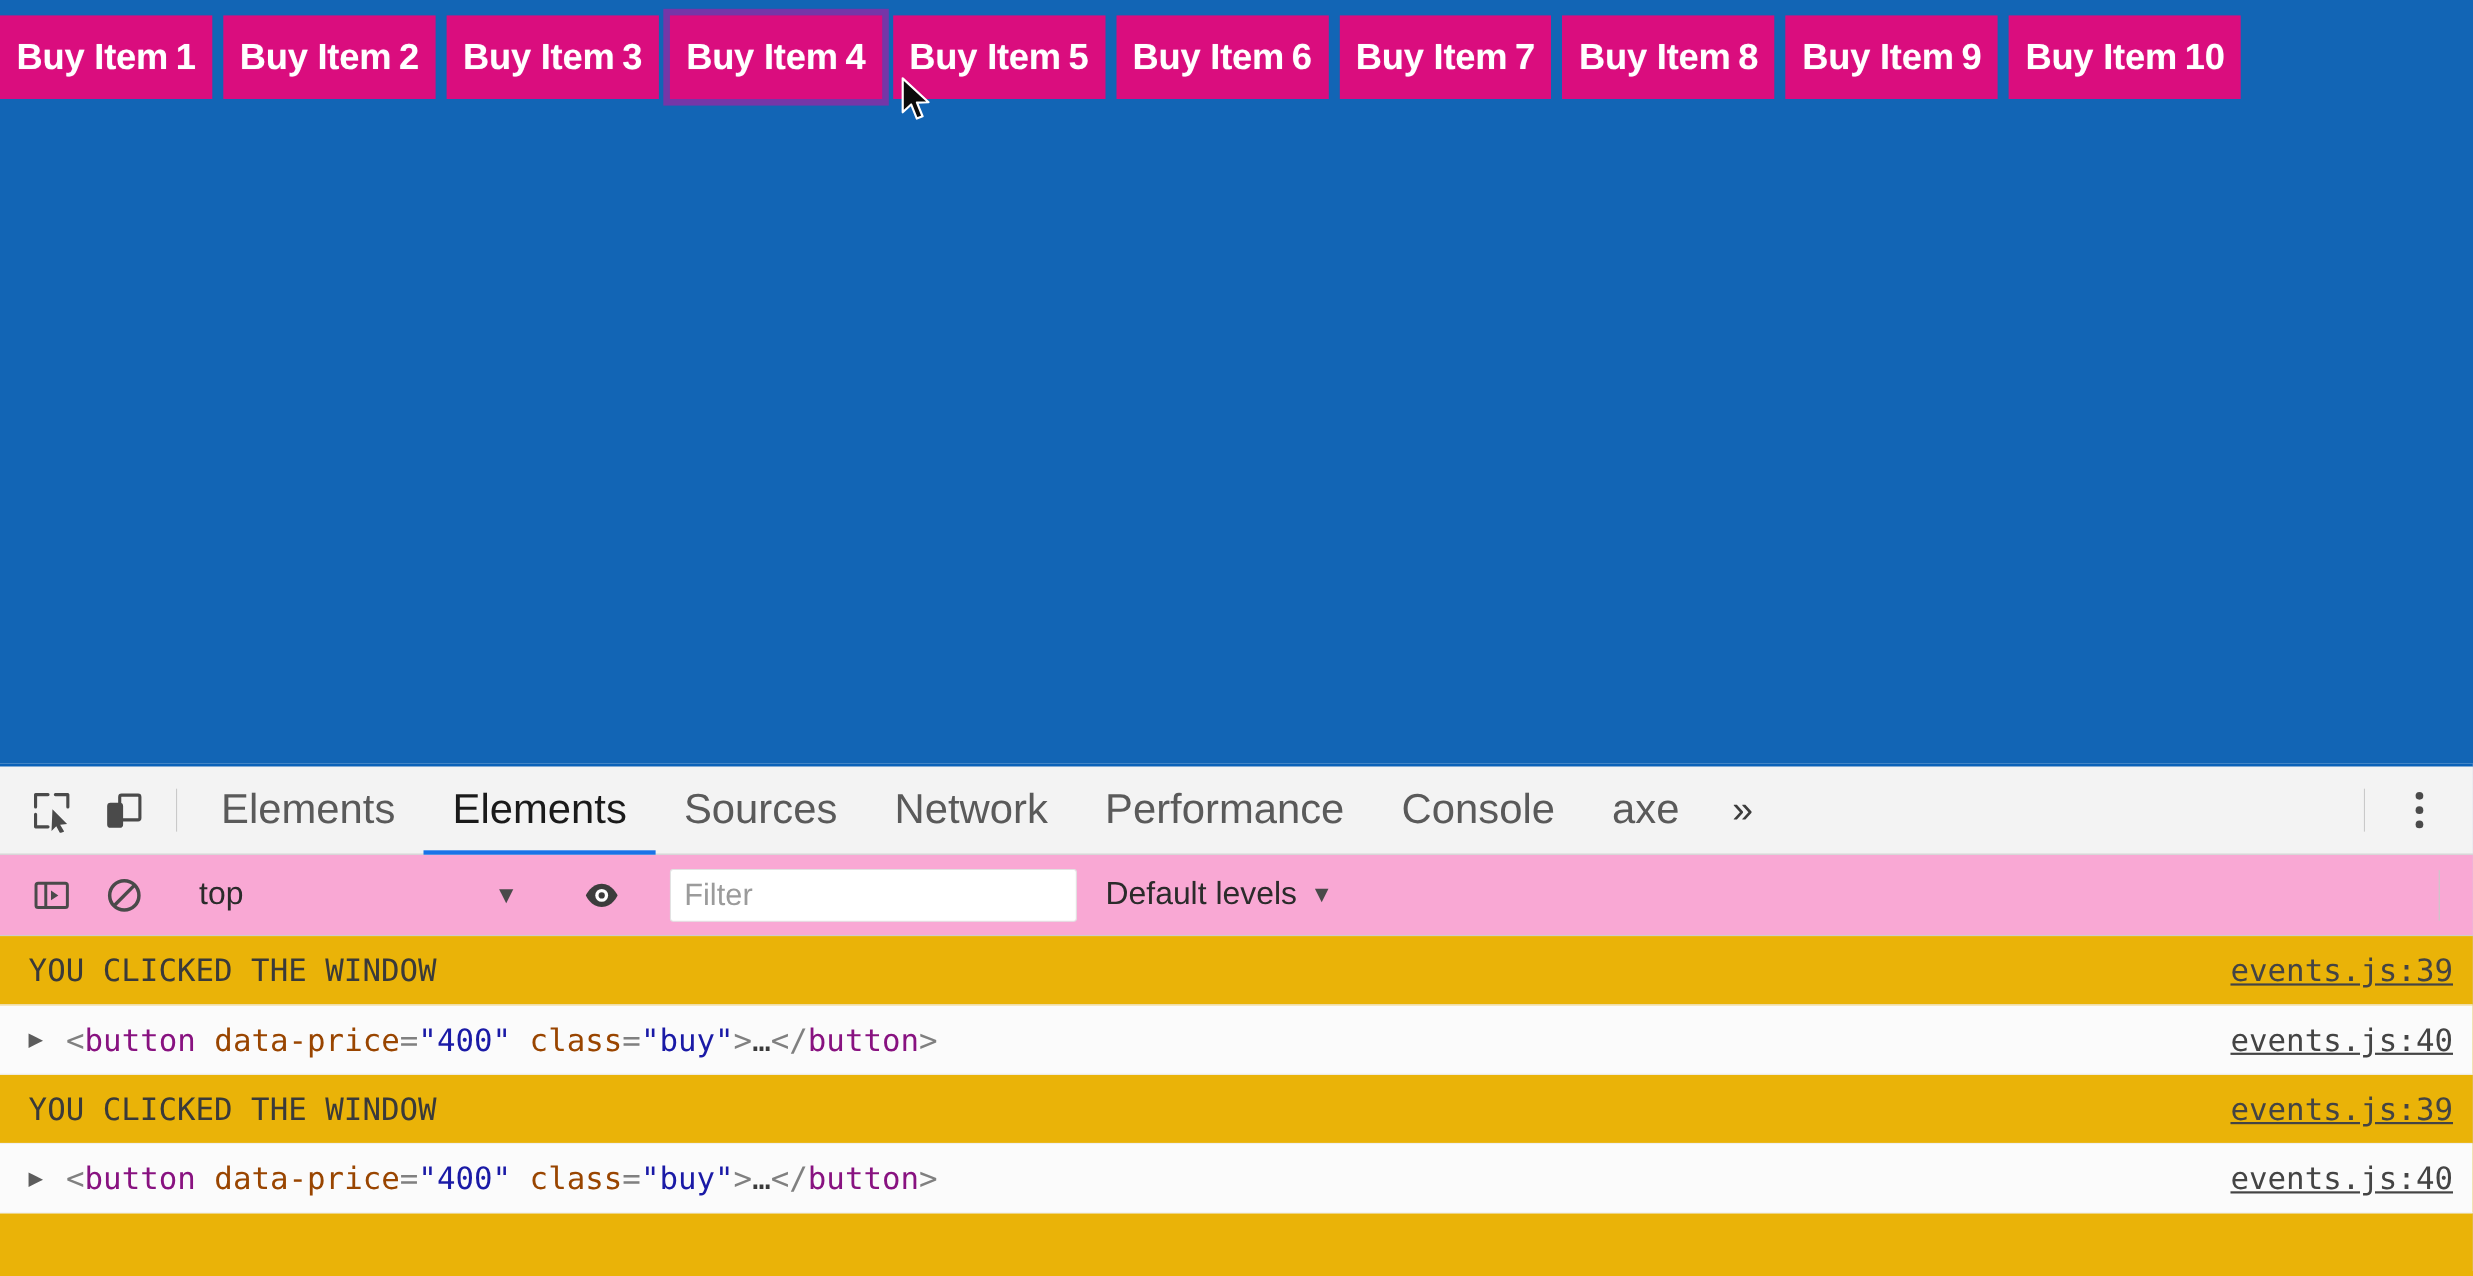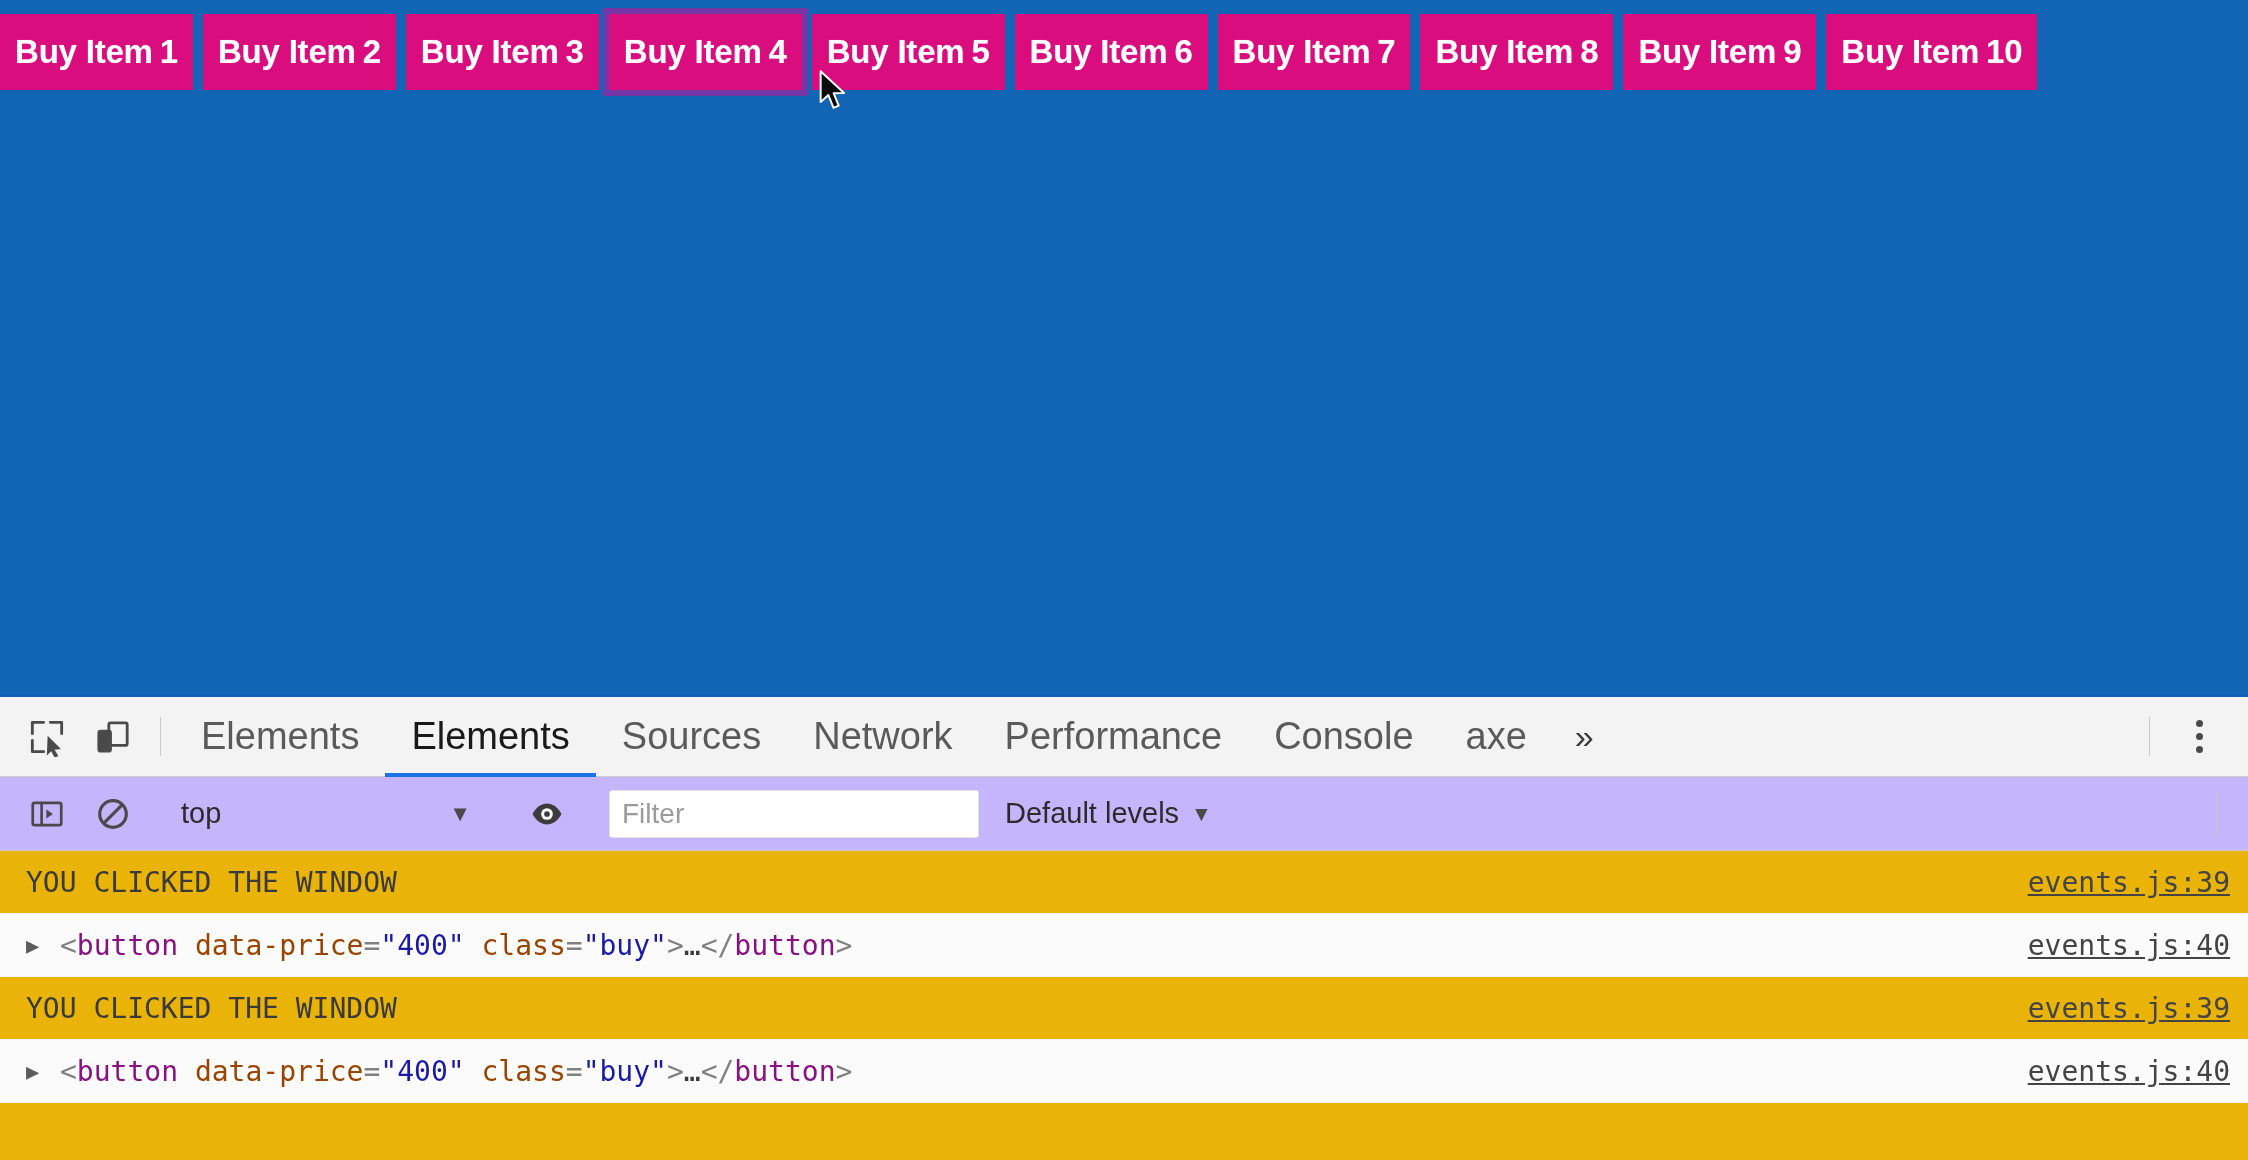--- a/index.html
+++ b/index.html
@@ -113,21 +113,21 @@
     display: flex; flex-direction: column;
     align-items: center; justify-content: center;
     gap: 6px; cursor: pointer;
     margin-right: 14px;
   }
   .kebab i { width: 7px; height: 7px; border-radius: 50%; background: #4a4a4a; display:block; }
 
   
   #dt-console-toolbar {
     height: 74px; min-height: 74px;
-    background: #c4b5fd;
+    background: #f9a8d4;
     border-bottom: 1px solid #cdcdcd;
     display: flex; align-items: center;
   }
   #ctx-select {
     display: flex; align-items: center;
     width: 310px;
     padding-left: 6px;
     cursor: pointer;
   }
   #ctx-select .label { font-size: 29px; color: #2b2b2b; }

